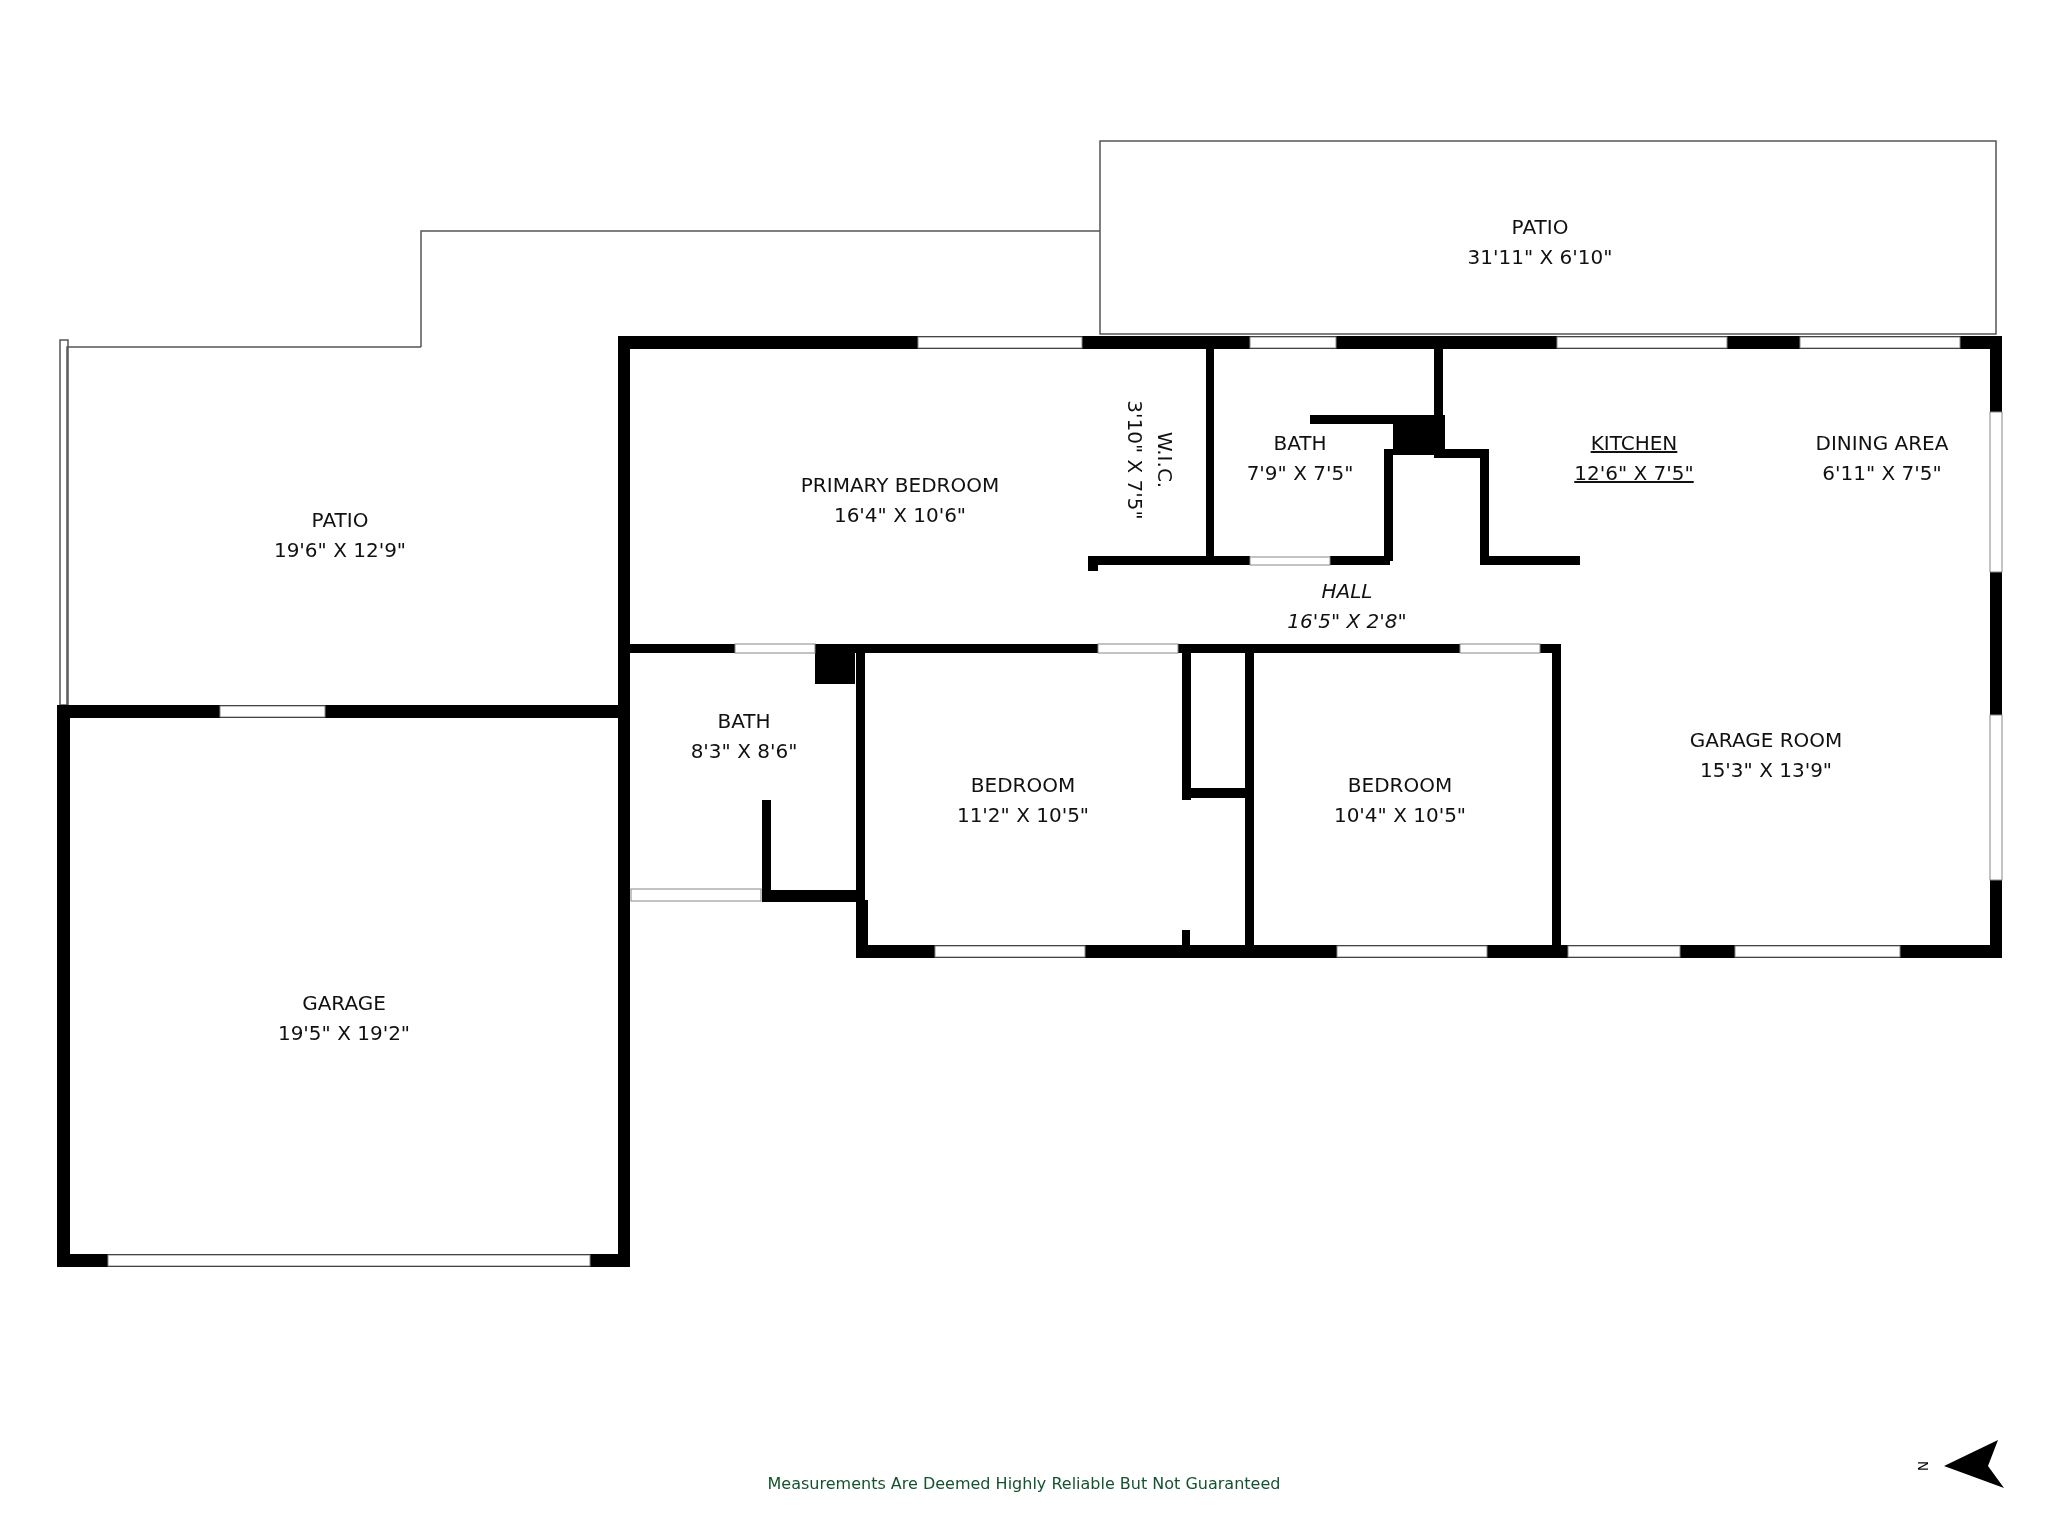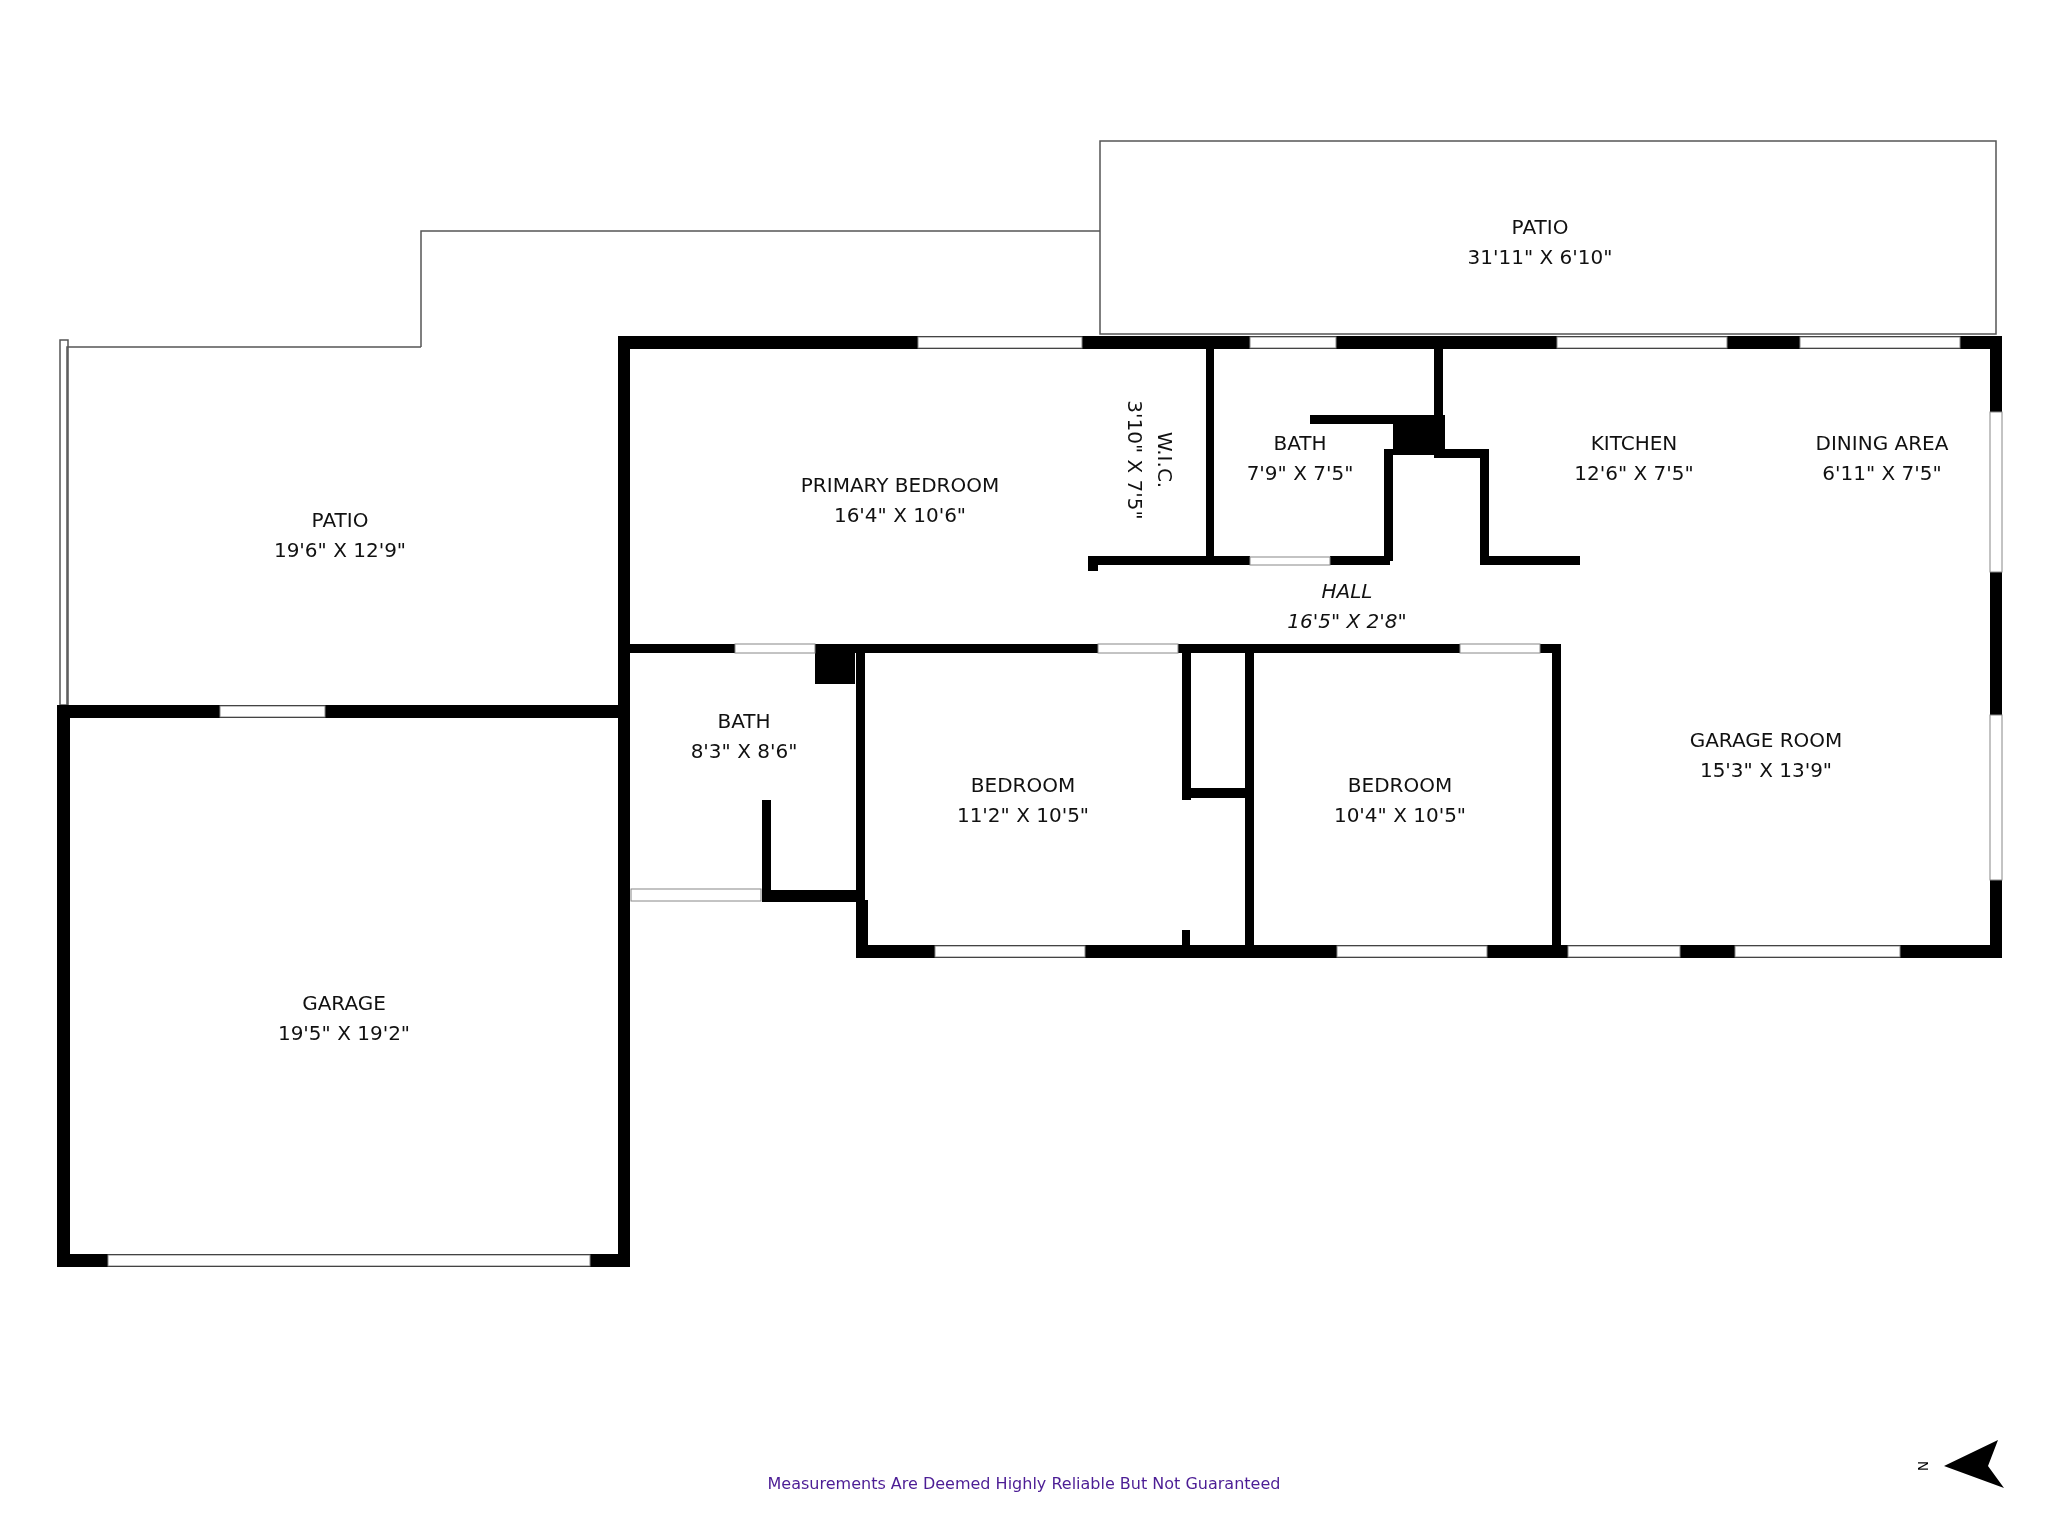--- a/index.html
+++ b/index.html
@@ -1,21 +1,21 @@
 <!DOCTYPE html>
 <html><head>
 <meta charset="utf-8">
 <style>
   html, body { margin: 0; padding: 0; background: #ffffff; }
   body { width: 2048px; height: 1536px; position: relative; overflow: hidden; font-family: "DejaVu Sans", sans-serif; }
   #plan { position: absolute; left: 0; top: 0; }
   .lbl { position: absolute; text-align: center; color: #111; font-size: 20px; line-height: 30px; transform: translate(-50%, 0); white-space: nowrap; }
   .lbl .name, .lbl .dim { display: block; }
   .lbl.vert { transform: translate(-50%, -50%) rotate(90deg); }
-  .footer { position: absolute; left: 0; width: 2048px; top: 1474px; text-align: center; font-size: 16px; color: #4c1d95; }
+  .footer { position: absolute; left: 0; width: 2048px; top: 1474px; text-align: center; font-size: 16px; color: #14532d; }
   .compass { position: absolute; left: 1918px; top: 1436px; width: 110px; height: 70px; }
   .compass .n { position: absolute; left: 0; top: 22px; font-size: 14px; transform: rotate(90deg); }
 </style>
 </head>
 <body>
 
 <svg id="plan" width="2048" height="1536" viewBox="0 0 2048 1536" xmlns="http://www.w3.org/2000/svg">
 
   <g fill="none" stroke="#555" stroke-width="1.5">
     <rect x="1100" y="141" width="896" height="193"></rect>
@@ -100,21 +100,21 @@
   <span class="dim">16'4" X 10'6"</span>
 </div>
 <div class="lbl vert" style="left:1150px; top:460px;">
   <span class="name">W.I.C.</span>
   <span class="dim">3'10" X 7'5"</span>
 </div>
 <div class="lbl" style="left:1300px; top:428px;">
   <span class="name">BATH</span>
   <span class="dim">7'9" X 7'5"</span>
 </div>
-<div class="lbl" style="left:1634px; top:428px;">
+<div class="lbl" style="left:1634px; top:428px;text-decoration:underline;">
   <span class="name">KITCHEN</span>
   <span class="dim">12'6" X 7'5"</span>
 </div>
 <div class="lbl" style="left:1882px; top:428px;">
   <span class="name">DINING AREA</span>
   <span class="dim">6'11" X 7'5"</span>
 </div>
 <div class="lbl" style="left:1347px; top:576px;font-style:italic;">
   <span class="name">HALL</span>
   <span class="dim">16'5" X 2'8"</span>

